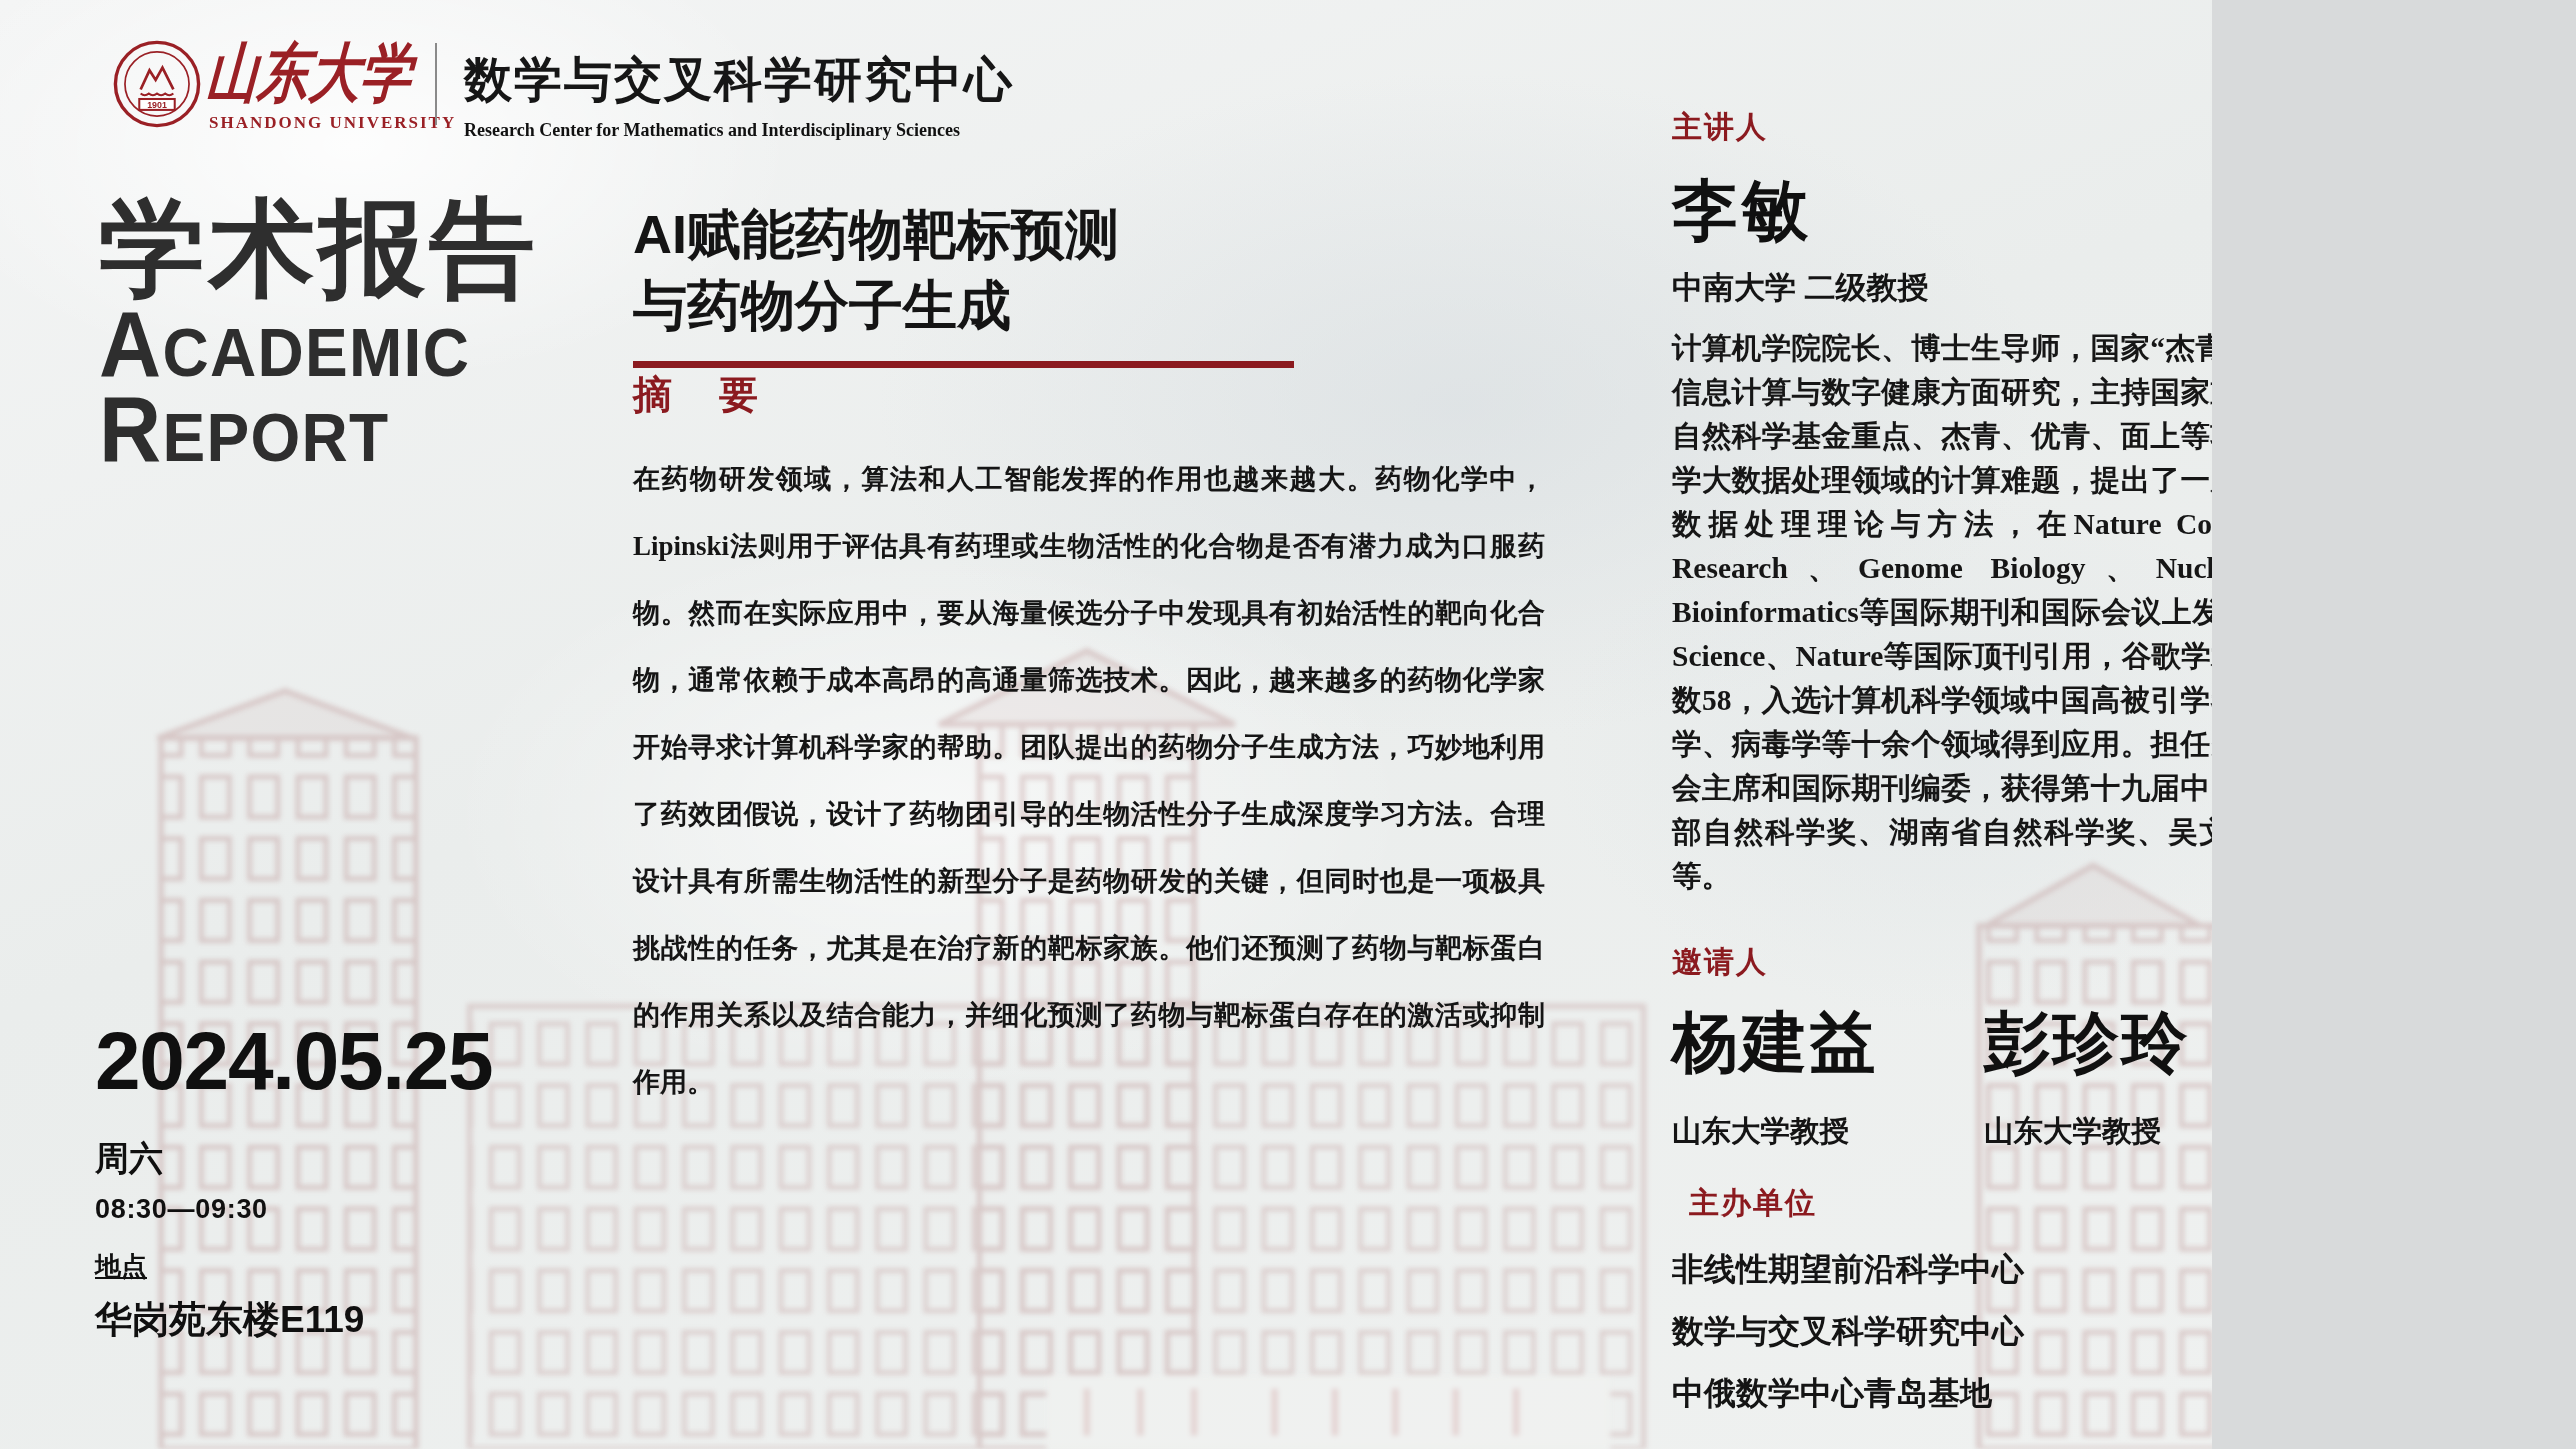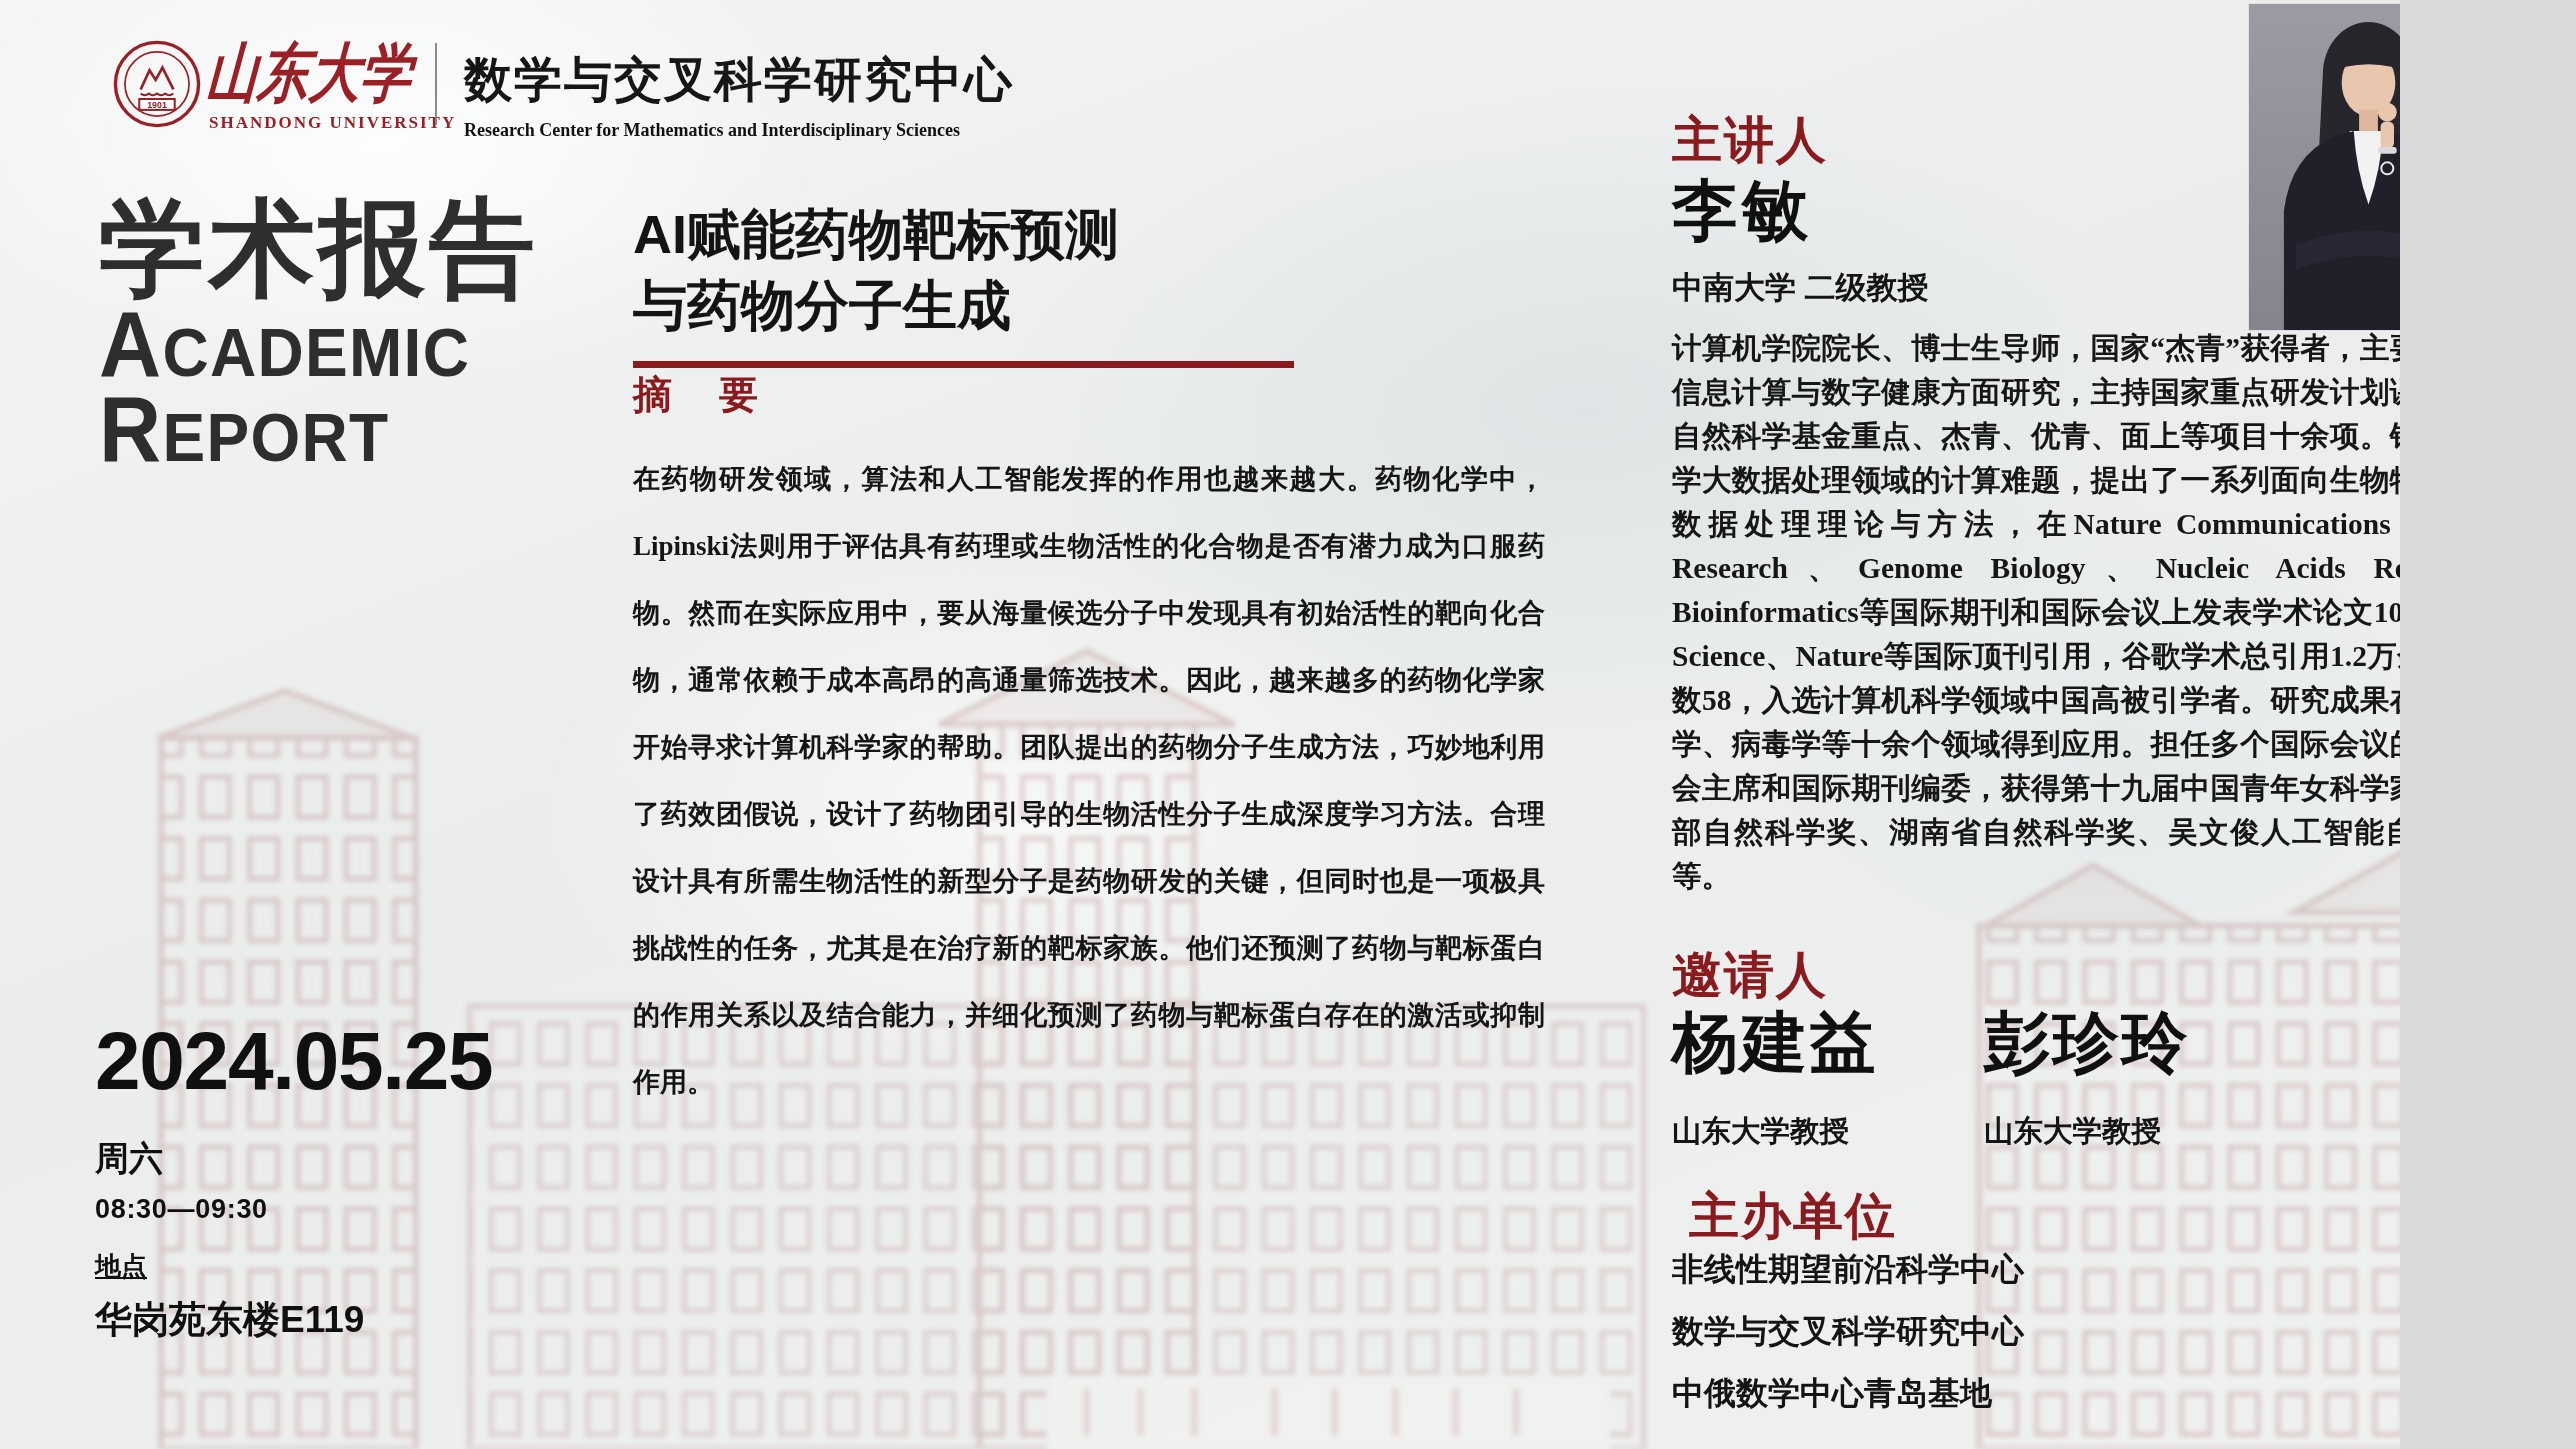--- a/index.html
+++ b/index.html
@@ -1,17 +1,17 @@
 <!DOCTYPE html>
 <html style="font-size:10.7px"><head>
 <meta charset="utf-8">
 <style>
   html,body{margin:0;padding:0;background:#d8dadb;}
   .poster{
-    position:relative;width:2400px;height:1449px;overflow:hidden;
+    position:relative;width:2212px;height:1449px;overflow:hidden;
     font-family:"Liberation Sans", sans-serif;color:#1a1a1a;
     background:
       radial-gradient(738px 402px at 16% 10%, rgba(255,255,255,.85), rgba(255,255,255,0) 60%),
       radial-gradient(939px 537px at 66% 28%, rgba(213,219,223,.55), rgba(213,219,223,0) 62%),
       radial-gradient(805px 470px at 42% 56%, rgba(255,255,255,.6), rgba(255,255,255,0) 60%),
       radial-gradient(604px 402px at 88% 52%, rgba(222,228,230,.5), rgba(222,228,230,0) 65%),
       linear-gradient(160deg,#f4f5f5 0%,#eaedec 45%,#eff1f0 100%);
   }
   
   .watermark{position:absolute;left:0;top:644px;width:2576px;height:805px;filter:blur(2.7px);}
@@ -43,21 +43,21 @@
   
   .talk{position:absolute;left:633px;top:199px;width:939px;}
   .talk-title{font-size:54px;font-weight:800;color:#141414;line-height:71px;white-space:nowrap;}
   .red-rule{margin-top:20px;width:661px;height:6.7px;background:#8b1a1f;}
   .abstract-label{font-size:39px;font-weight:800;color:#8b1a1f;letter-spacing:4px;}
   .abstract{margin-top:24px;width:912px;font-family:"Liberation Serif","DejaVu Serif",serif;
     font-weight:600;font-size:27px;line-height:67px;color:#151515;
     text-align:justify;text-justify:inter-ideograph;}
   
   .rightcol{position:absolute;left:1672px;top:0;width:867px;}
-  .sec-label{font-size:50px;font-weight:800;color:#8b1a1f;letter-spacing:2px;font-family:Liberation Mono, monospace;}
+  .sec-label{font-size:30px;font-weight:800;color:#8b1a1f;letter-spacing:2px;font-family:Liberation Mono, monospace;}
   .spk-label{position:absolute;left:0;top:107px;}
   .spk-name{position:absolute;left:0;top:166px;font-size:66px;font-weight:800;color:#101010;letter-spacing:4px;}
   .spk-affil{position:absolute;left:0;top:267px;font-size:31px;font-weight:600;color:#141414;}
   .bio{position:absolute;left:0;top:326px;width:867px;
     font-family:"Liberation Serif","DejaVu Serif",serif;font-weight:600;
     font-size:29.5px;line-height:44px;color:#161616;text-align:justify;text-justify:inter-ideograph;}
   .inv-label{position:absolute;left:0;top:942px;}
   .inviters{position:absolute;left:0;top:998px;display:flex;gap:106px;}
   .inviter-name{font-size:66px;font-weight:800;color:#101010;letter-spacing:2.7px;white-space:nowrap;}
   .inviter-affil{margin-top:24px;font-size:29.5px;font-weight:600;color:#141414;white-space:nowrap;}

